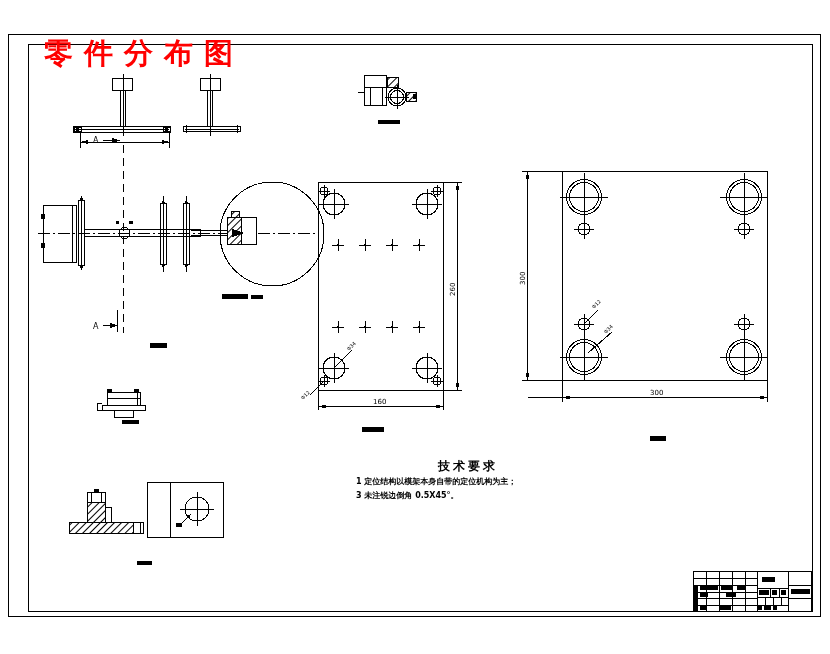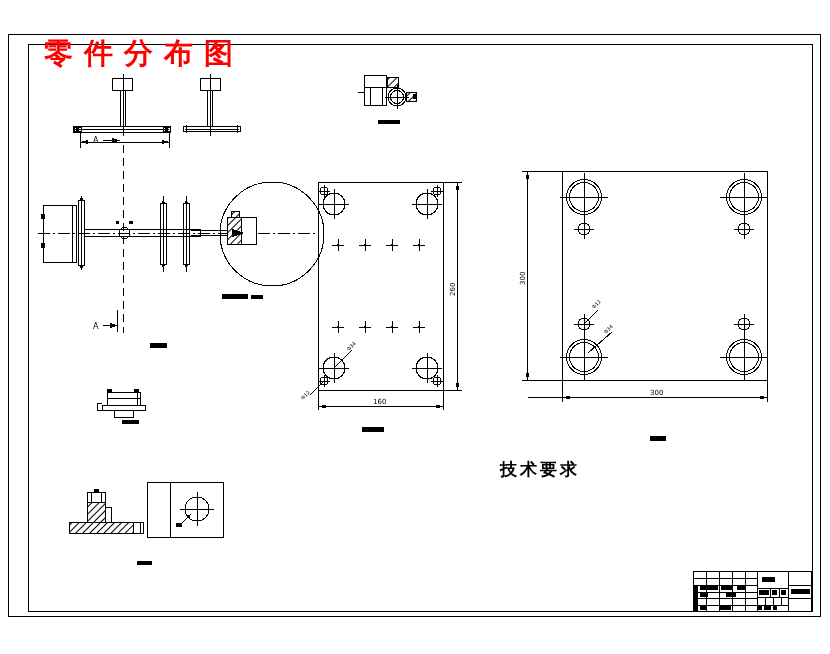--- a/index.html
+++ b/index.html
@@ -7,21 +7,21 @@
         font-family:"DejaVu Sans",sans-serif;}
   .page svg{position:absolute;left:0;top:0;}
   .ln{stroke:#000;fill:none;stroke-width:1;}
   .fb{fill:#000;stroke:none;}
   .dim{font-size:7px;fill:#000;font-family:"DejaVu Sans",sans-serif;}
   .sec{font-size:8px;fill:#000;font-family:"DejaVu Sans",sans-serif;}
   .tiny{font-size:5px;fill:#000;font-family:"DejaVu Sans",sans-serif;}
   .red-title{position:absolute;left:30px;top:34px;font-size:29px;font-weight:bold;
              letter-spacing:11px;font-family:"DejaVu Serif","DejaVu Sans",serif;white-space:nowrap;margin-left:14px;}
   .tech{position:absolute;left:356px;top:458px;width:224px;}
-  .tech .tr-title{text-align:right;font-weight:bold;font-size:17px;letter-spacing:3px;color:#000;}
+  .tech .tr-title{text-align:center;font-weight:bold;font-size:12px;letter-spacing:3px;color:#000;}
   .tech .tr-item{font-size:8px;line-height:14px;color:#000;font-weight:bold;white-space:nowrap;}
 </style>
 </head>
 <body>
 
 <div class="page">
 
 <svg width="830" height="654" viewBox="0 0 830 654" shape-rendering="crispEdges">
   <defs>
     <pattern id="hatch" width="5" height="5" patternUnits="userSpaceOnUse" patternTransform="rotate(45)">
@@ -290,15 +290,17 @@
       <rect class="fb" x="773" y="606" width="4" height="4"></rect>
       <rect class="fb" x="791" y="589" width="19" height="5"></rect>
     </g>
   </g>
 </svg>
 
 <div class="red-title" style="color: rgb(255, 0, 0);">零件分布图</div>
 
 <div class="tech">
   <div class="tr-title">技术要求</div>
+  <div class="tr-item">1 定位结构以模架本身自带的定位机构为主；</div>
+  <div class="tr-item">3 未注锐边倒角 0.5X45°。</div>
 </div>
 
 </div>
 
 </body></html>

